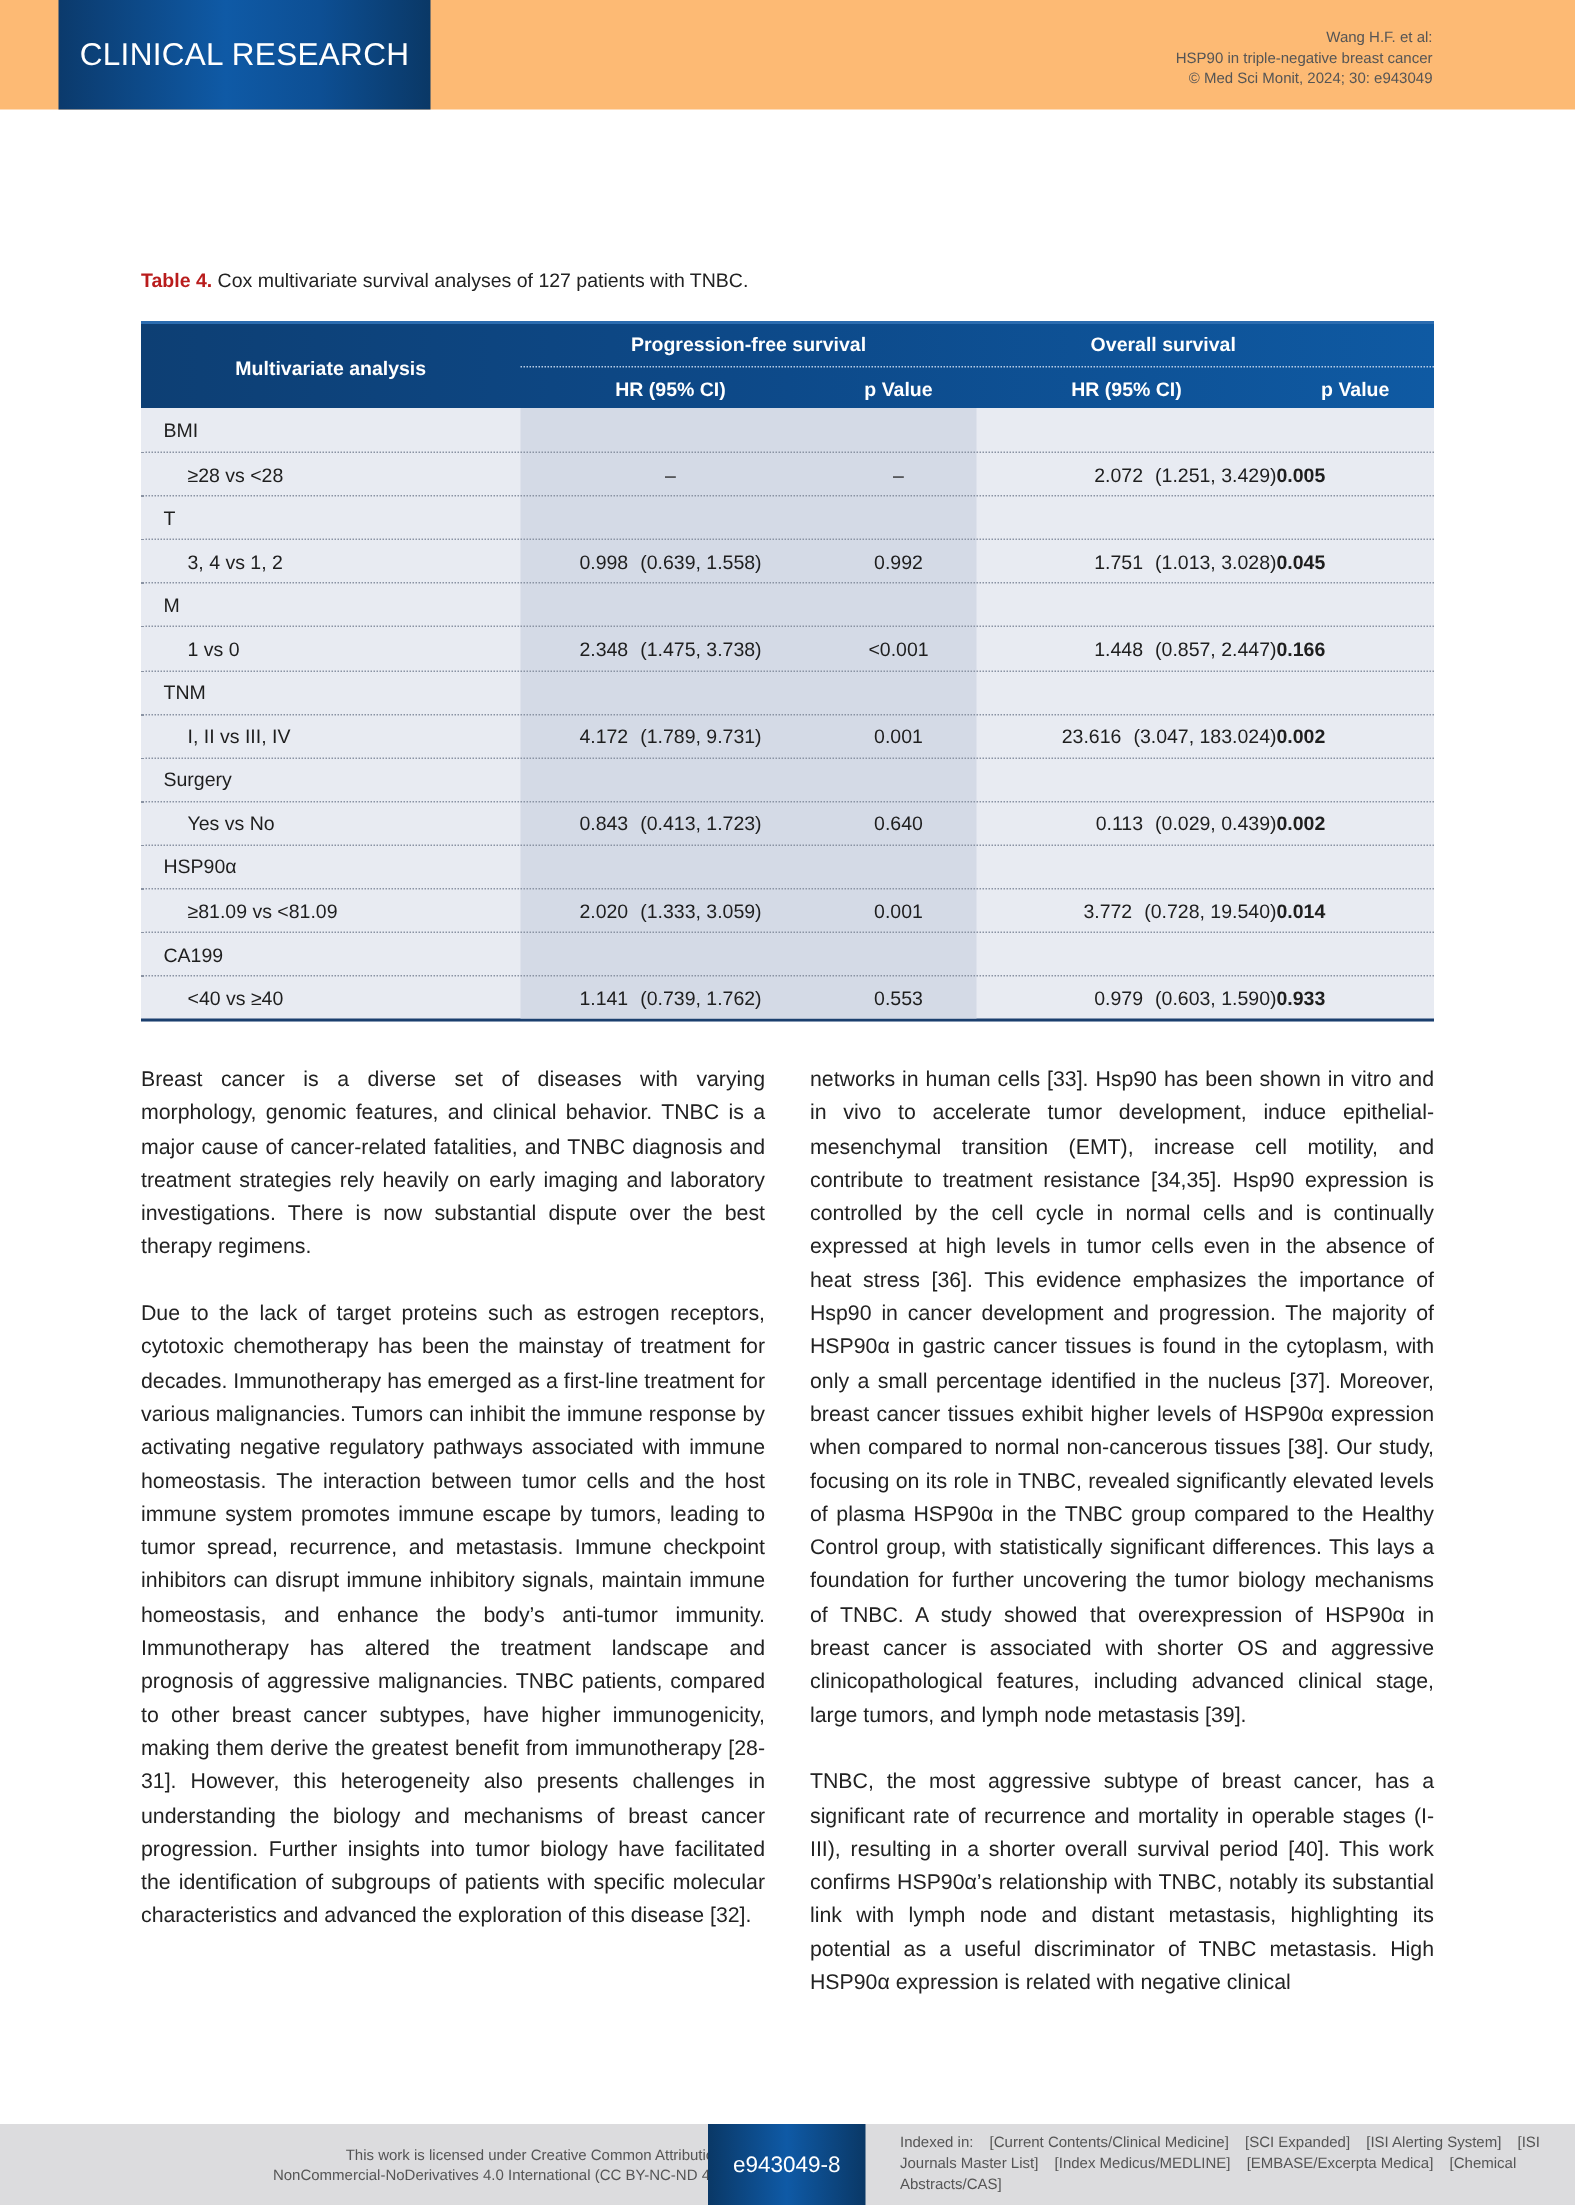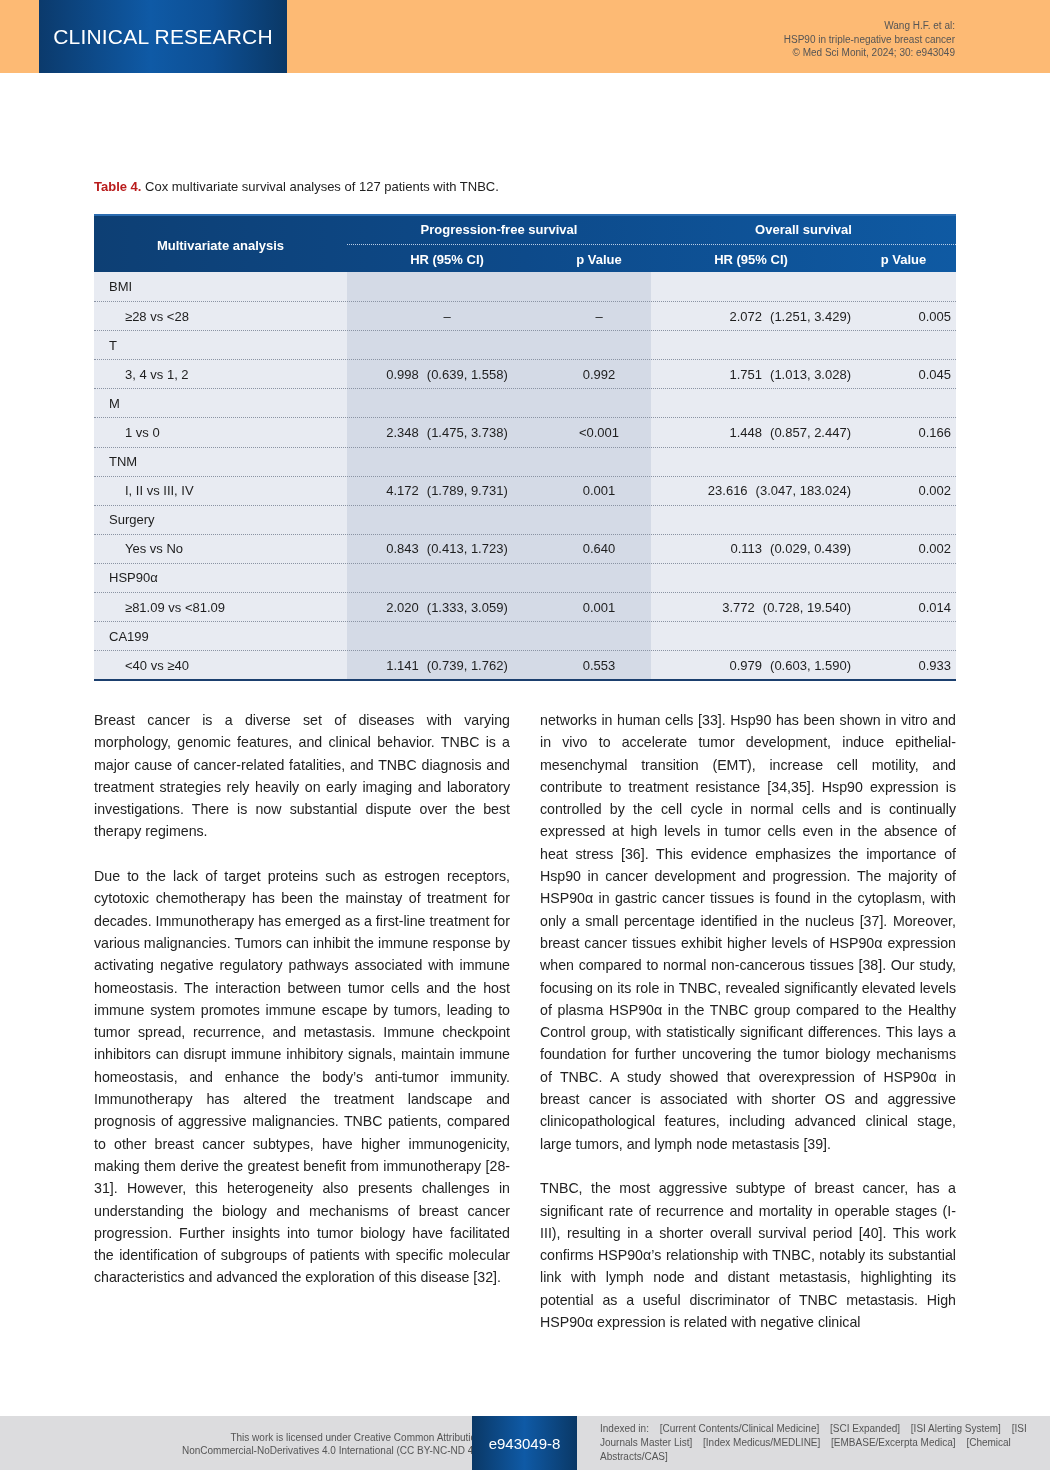--- a/index.html
+++ b/index.html
@@ -17,38 +17,38 @@
   .caption { position: absolute; left: 94px; top: 179px; font-size: 13px; color: #222; }
   .caption .label { color: #b91c1c; font-weight: bold; }
 
   
   .tbl { position: absolute; left: 94px; top: 214px; width: 862px; }
   .thead { position: relative; height: 58px; background: linear-gradient(90deg, #0d3f74 0%, #0d4a8a 50%, #0f5aa3 100%);
     color: #fff; font-weight: bold; font-size: 13px; border-top: 2px solid #2b6cb0; }
   .thead .h-multi { position: absolute; left: 0; width: 253px; top: 0; height: 58px; display: flex; align-items: center; justify-content: center; }
   .thead .h-grp { position: absolute; top: 6px; height: 20px; text-align: center; }
   .thead .h-pfs { left: 253px; width: 304px; }
-  .thead .h-os { left: 557px; width: 305px; text-align: center; }
+  .thead .h-os { left: 529px; width: 305px; text-align: center; }
   .thead .h-dots { position: absolute; left: 253px; right: 0; top: 28px; border-top: 1px dotted #b9cde6; }
   .thead .h-sub { position: absolute; top: 36px; text-align: center; }
   .thead .s1 { left: 253px; width: 200px; }
   .thead .s2 { left: 453px; width: 104px; }
   .thead .s3 { left: 557px; width: 200px; }
   .thead .s4 { left: 757px; width: 105px; }
 
   .tbody { position: relative; background: #e8ebf2; border-bottom: 2px solid #1b3f6e; }
   .tbody .shade { position: absolute; top: 0; bottom: 0; left: 253px; width: 304px; background: #d4dae6; }
   .row { position: relative; height: 29.1px; font-size: 13px; display: flex; align-items: center; }
   .row + .row { border-top: 1px dotted #8a93a3; }
   .row .c0 { position: absolute; left: 15px; }
   .row.sub .c0 { left: 31px; }
   .row .c1 { position: absolute; left: 253px; width: 200px; text-align: center; }
   .row .c2 { position: absolute; left: 453px; width: 104px; text-align: center; }
   .row .c3 { position: absolute; left: 557px; width: 200px; text-align: right; }
-  .row .c4 { position: absolute; left: 757px; width: 100px; text-align: right; }
+  .row .c4 { position: absolute; left: 757px; width: 100px; text-align: left; font-weight: bold; }
   .ci { margin-left: 8px; }
 
   
   .col { position: absolute; top: 709px; width: 416px; font-size: 14.2px; line-height: 22.3px; color: #222; text-align: justify; hyphens: manual; }
   .col.left { left: 94px; }
   .col.right { left: 540px; }
   .col p { margin-bottom: 22.3px; }
 
   
   .footer { position: absolute; left: 0; top: 1416px; width: 1050px; height: 54px; background: #dcdcde; }

